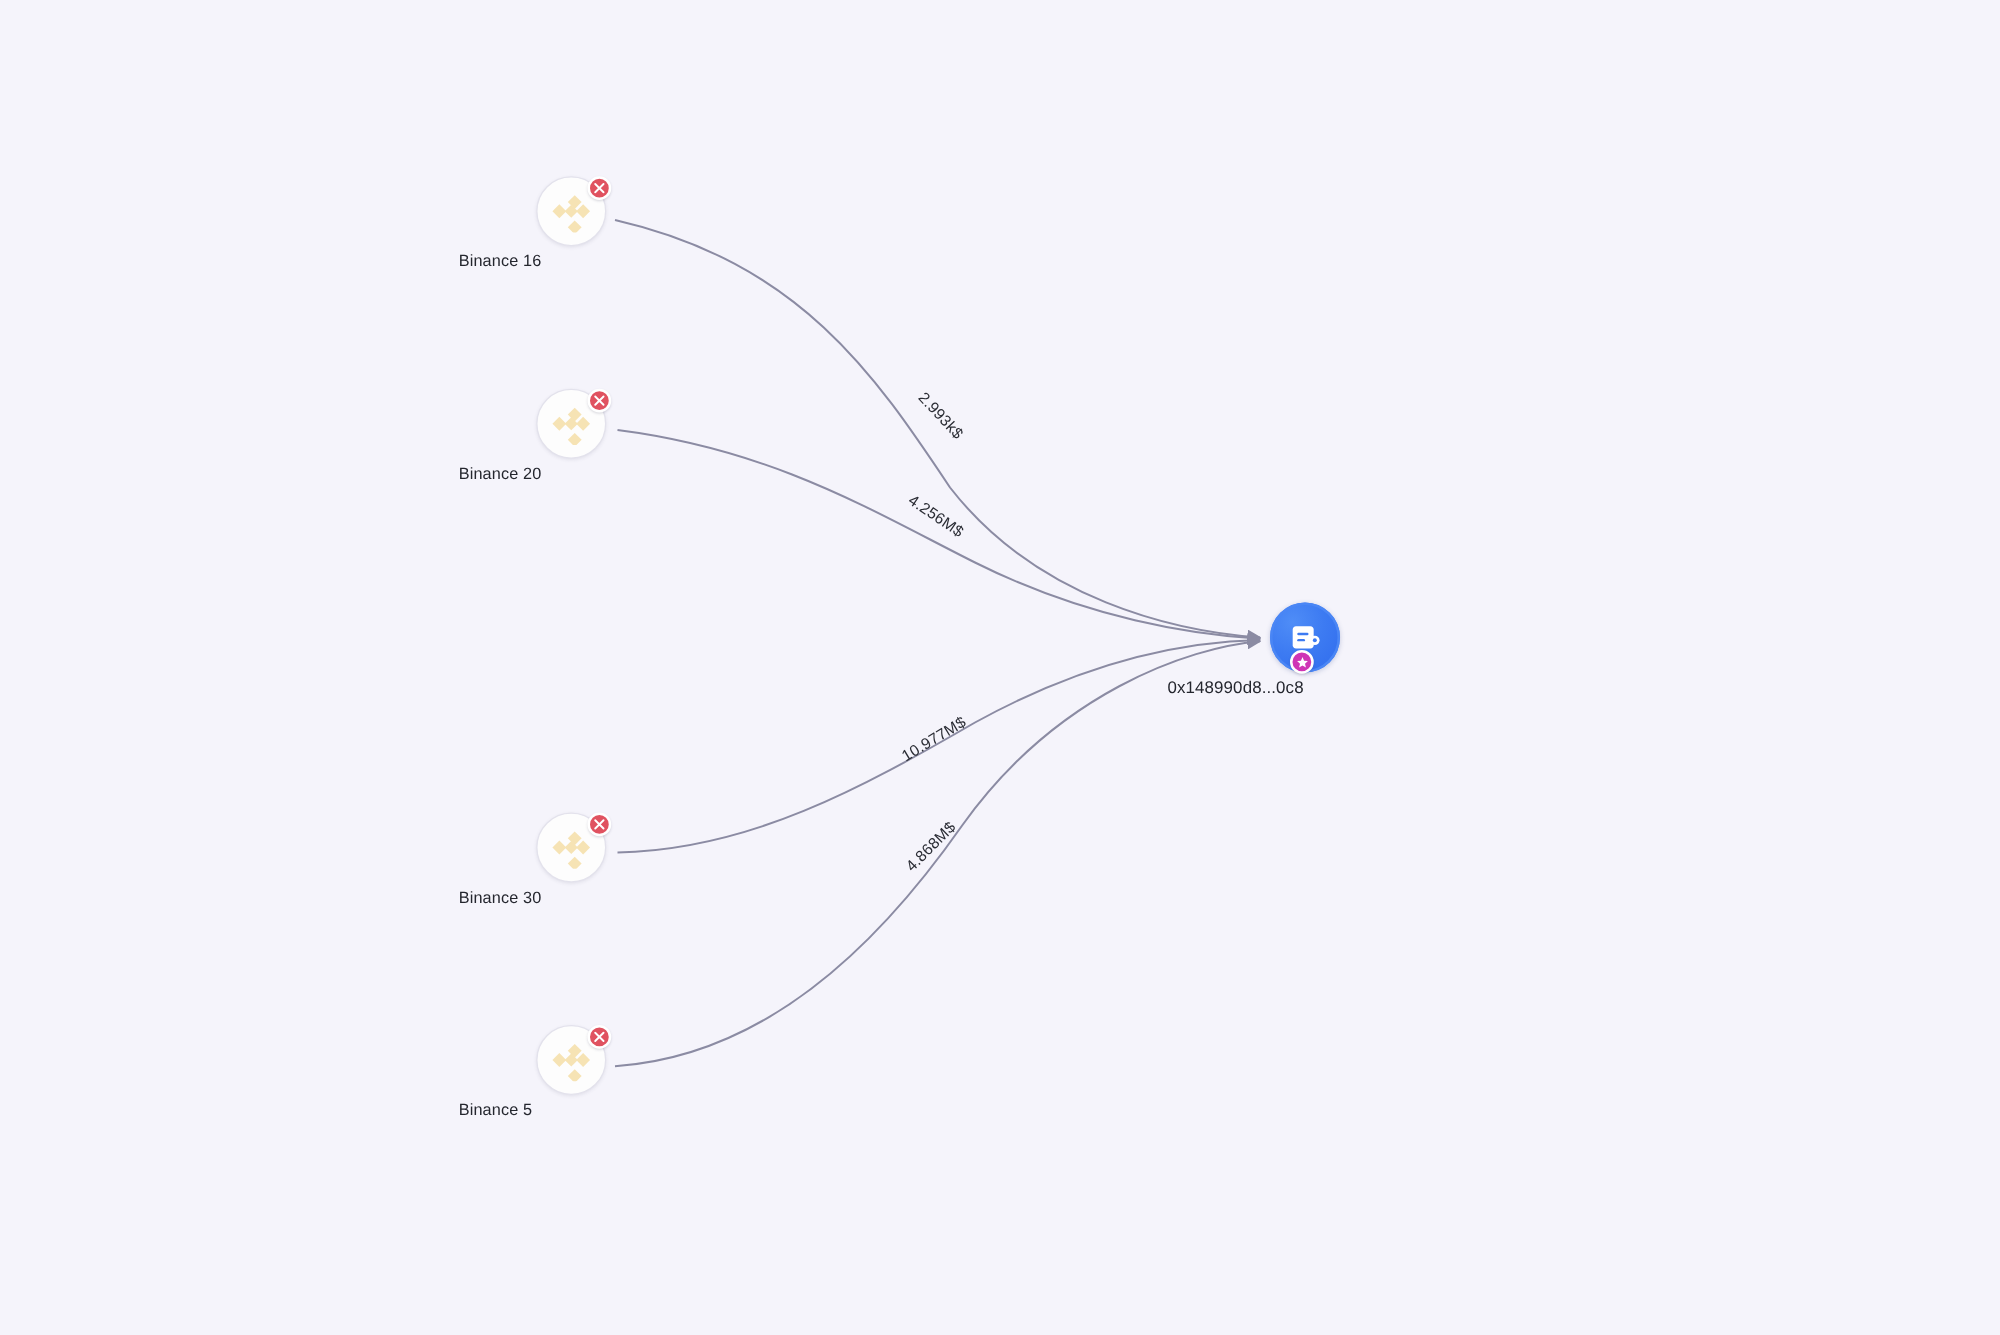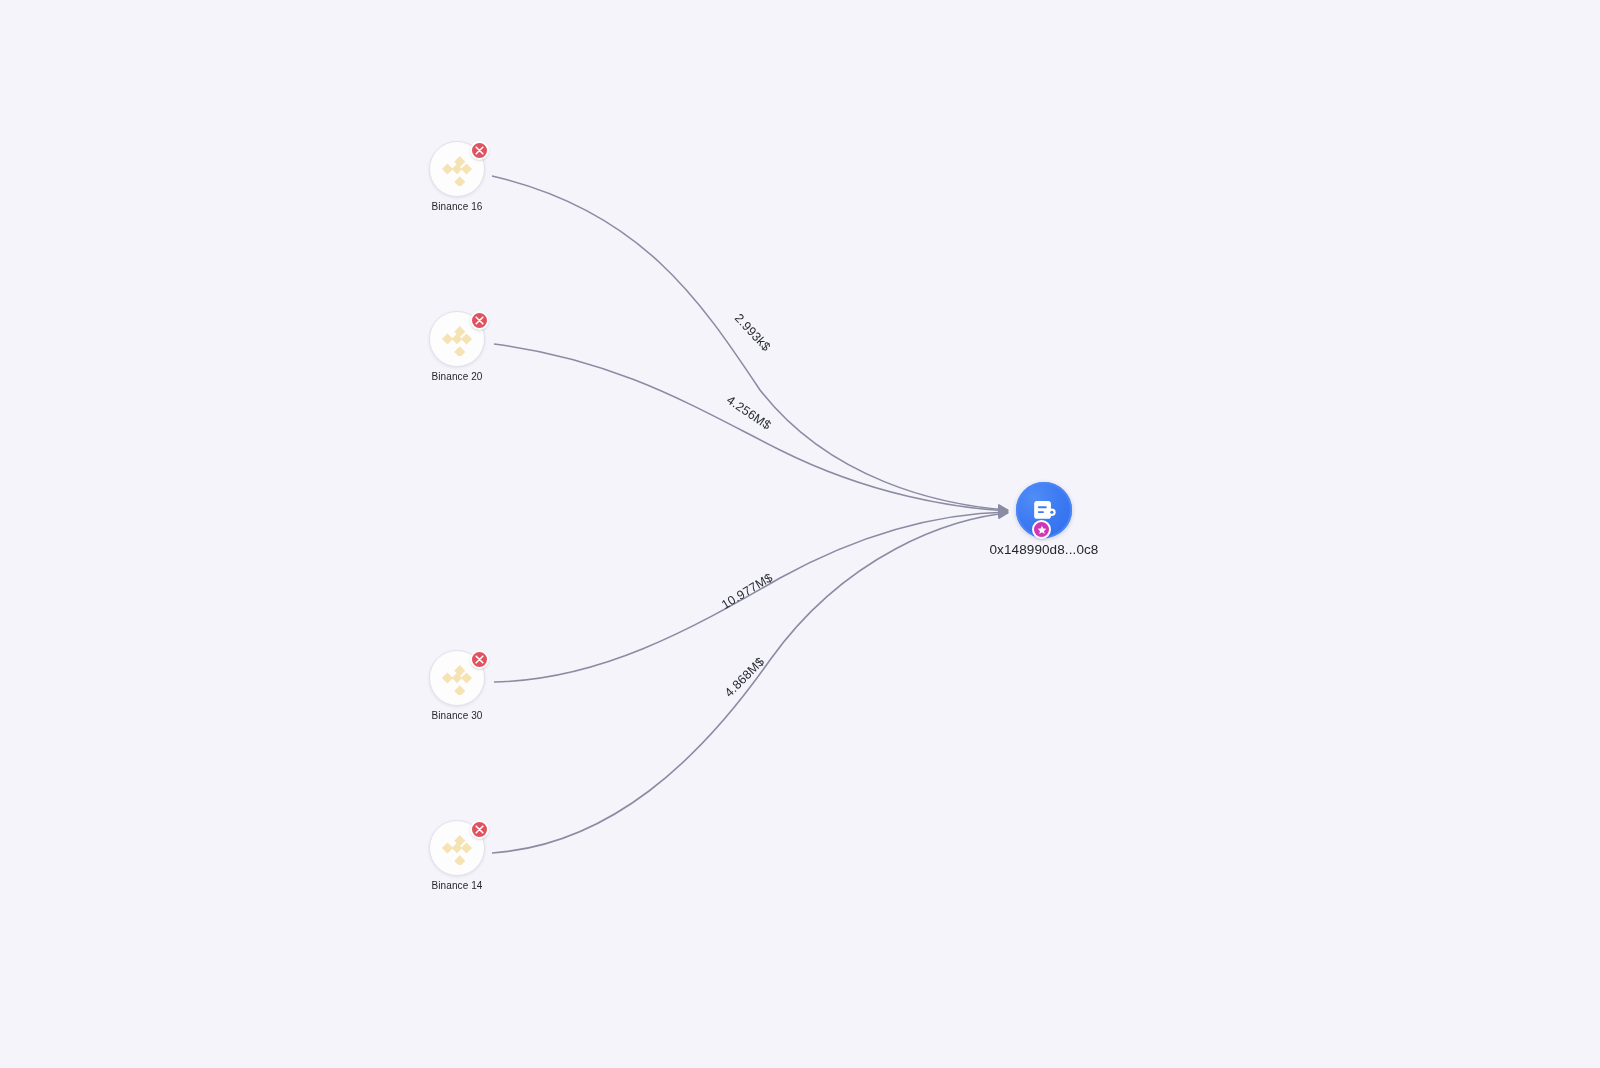--- a/index.html
+++ b/index.html
@@ -50,22 +50,22 @@
     justify-content: center;
     box-sizing: border-box;
   }
   .node-circle svg { display: block; }
 
   .node-label {
     position: absolute;
     top: 32px;
     left: -90px;
     width: 180px;
-    text-align: center;
-    font-size: 10px;
+    text-align: left;
+    font-size: 13px;
     color: #24262e;
     white-space: nowrap;
     letter-spacing: 0.1px;
   }
 
   .badge-close {
     position: absolute;
     left: 13px;
     top: -28px;
     width: 19px;
@@ -119,21 +119,21 @@
     display: flex;
     align-items: center;
     justify-content: center;
     box-shadow: 0 1px 2px rgba(60,60,90,0.18);
   }
   .wallet-label {
     position: absolute;
     top: 32px;
     left: -110px;
     width: 220px;
-    text-align: center;
+    text-align: left;
     font-size: 13.5px;
     color: #24262e;
     white-space: nowrap;
     letter-spacing: 0.1px;
   }
 
   
   .edge-label {
     position: absolute;
     font-size: 12.5px;
@@ -242,21 +242,21 @@
           <rect x="26.6" y="15.4" width="9.2" height="9.2" transform="rotate(45 31.2 20)"></rect>
           <rect x="15.6" y="15.6" width="8.8" height="8.8" transform="rotate(45 20 20)"></rect>
         </g>
       </svg>
     </div>
     <div class="badge-close">
       <svg width="9" height="9" viewBox="0 0 10 10">
         <path d="M1.3 1.3 L8.7 8.7 M8.7 1.3 L1.3 8.7" stroke="#ffffff" stroke-width="1.7" stroke-linecap="round"></path>
       </svg>
     </div>
-    <div class="node-label">Binance 14</div>
+    <div class="node-label">Binance 5</div>
   </div>
 
   <div class="node" style="left:1044px; top:510px;">
     <div class="wallet-circle">
       <svg width="30" height="30" viewBox="0 0 32 32">
         <path d="M5.5 9.2 C5.5 7.6 6.7 6.4 8.3 6.4 L20.6 6.4 C22.2 6.4 23.4 7.6 23.4 9.2
                  L23.4 22.6 C23.4 24.2 22.2 25.4 20.6 25.4 L8.3 25.4
                  C6.7 25.4 5.5 24.2 5.5 22.6 Z" fill="#ffffff"></path>
         <rect x="9.4" y="12.0" width="9.6" height="2.1" rx="1.05" fill="#3d7bf2"></rect>
         <rect x="9.4" y="17.2" width="6.6" height="2.1" rx="1.05" fill="#3d7bf2"></rect>

